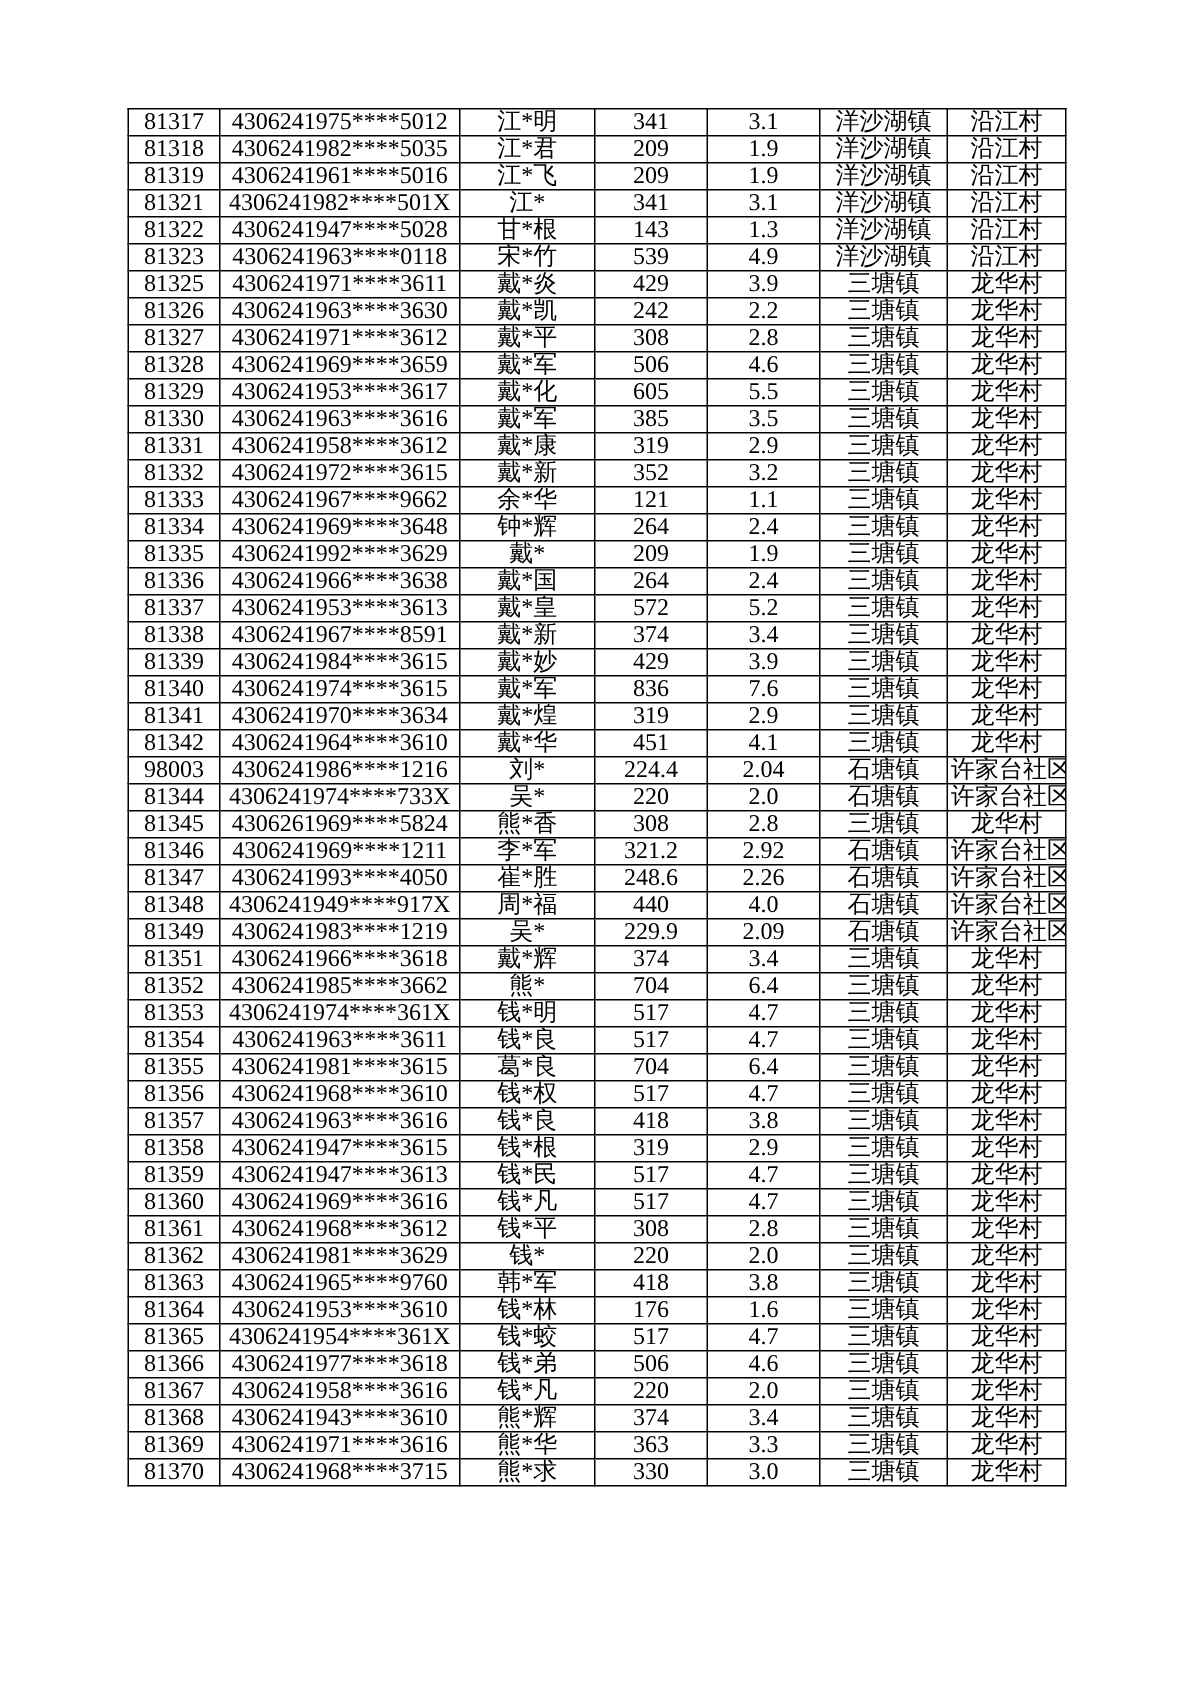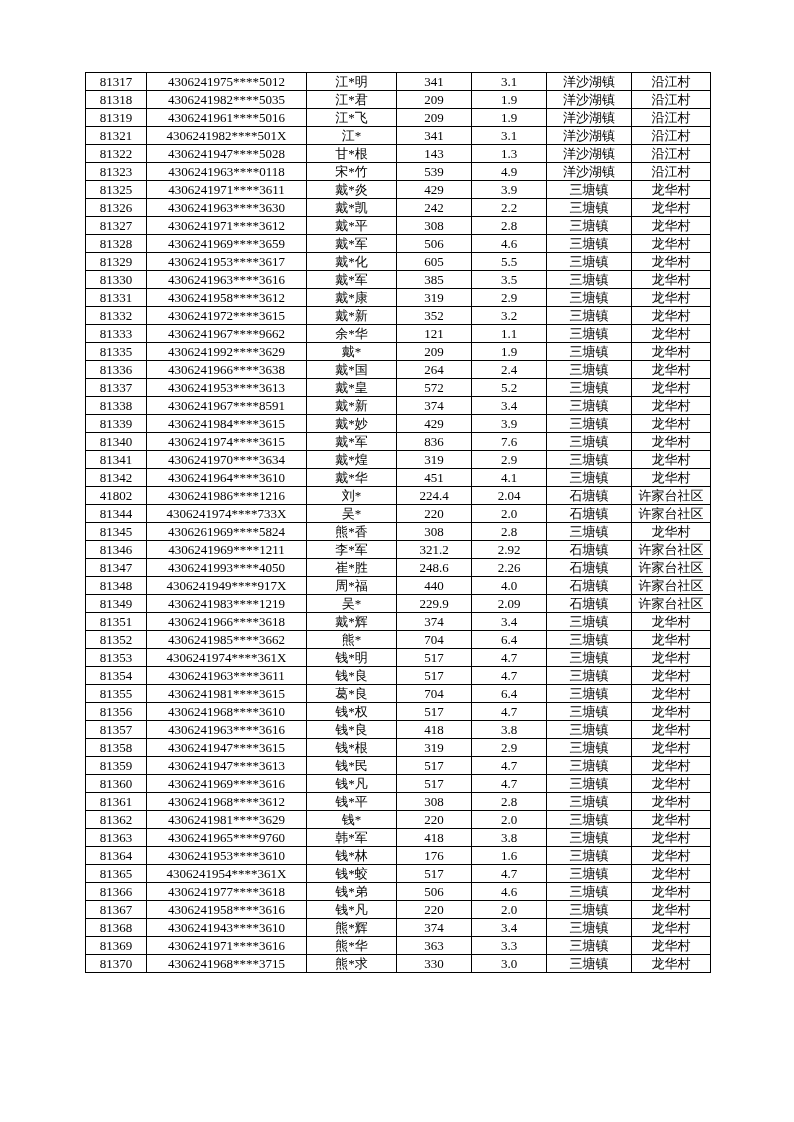--- a/index.html
+++ b/index.html
@@ -21,21 +21,21 @@
     background: #ffffff;
     overflow: hidden;
   }
   table.data {
     position: absolute;
     left: 85px;
     top: 72px;
     width: 625px;
     border-collapse: collapse;
     table-layout: fixed;
-    font-size: 13px;
+    font-size: 16px;
   }
   table.data td {
     border: 1px solid #000000;
     height: 18px;
     line-height: 17px;
     padding: 0 2px;
     text-align: center;
     vertical-align: middle;
     white-space: nowrap;
     overflow: hidden;
@@ -185,20 +185,29 @@
         <tr>
           <td>81333</td>
           <td>4306241967****9662</td>
           <td>余*华</td>
           <td>121</td>
           <td>1.1</td>
           <td>三塘镇</td>
           <td>龙华村</td>
         </tr>
         <tr>
+          <td>81334</td>
+          <td>4306241969****3648</td>
+          <td>钟*辉</td>
+          <td>264</td>
+          <td>2.4</td>
+          <td>三塘镇</td>
+          <td>龙华村</td>
+        </tr>
+        <tr>
           <td>81335</td>
           <td>4306241992****3629</td>
           <td>戴*</td>
           <td>209</td>
           <td>1.9</td>
           <td>三塘镇</td>
           <td>龙华村</td>
         </tr>
         <tr>
           <td>81336</td>
@@ -257,21 +266,21 @@
         <tr>
           <td>81342</td>
           <td>4306241964****3610</td>
           <td>戴*华</td>
           <td>451</td>
           <td>4.1</td>
           <td>三塘镇</td>
           <td>龙华村</td>
         </tr>
         <tr>
-          <td>41802</td>
+          <td>98003</td>
           <td>4306241986****1216</td>
           <td>刘*</td>
           <td>224.4</td>
           <td>2.04</td>
           <td>石塘镇</td>
           <td>许家台社区</td>
         </tr>
         <tr>
           <td>81344</td>
           <td>4306241974****733X</td>

